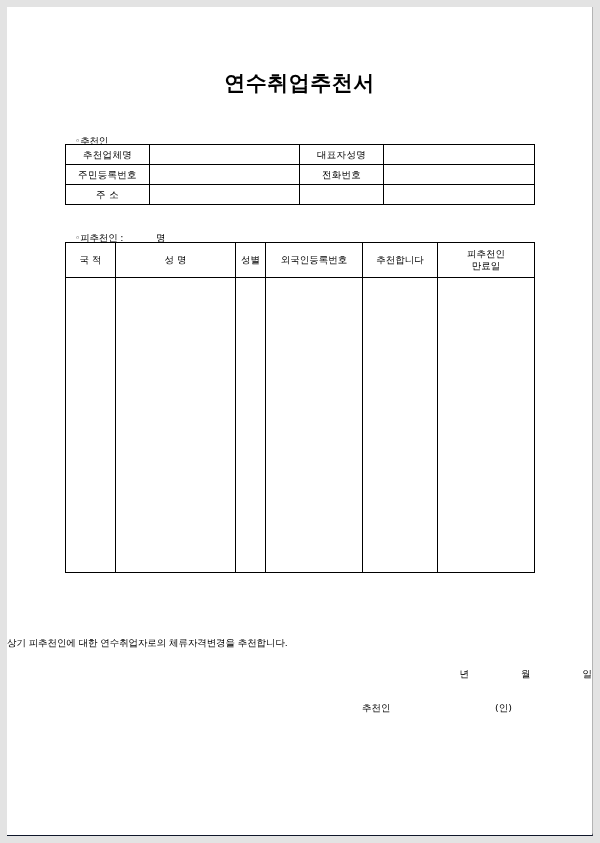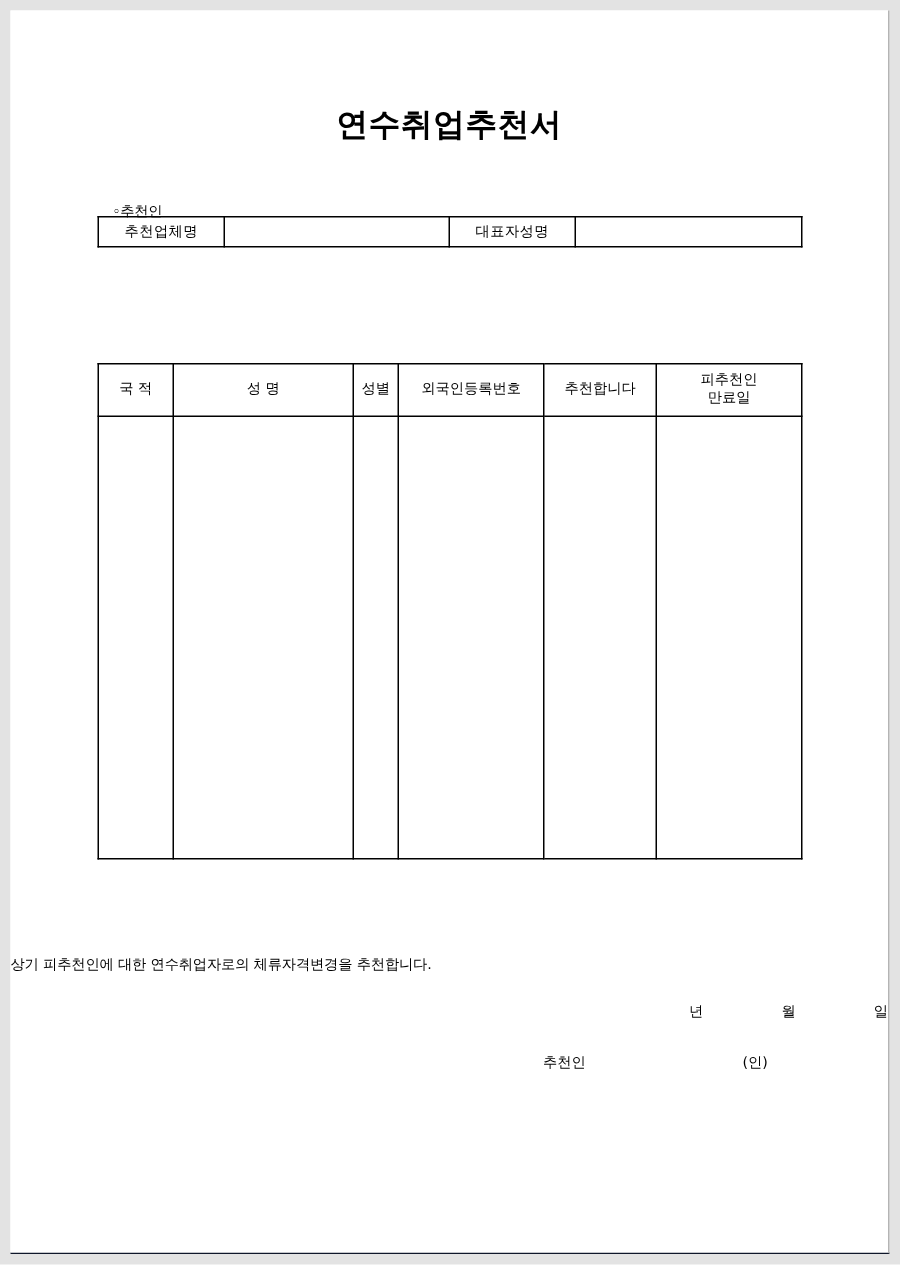--- a/index.html
+++ b/index.html
@@ -16,21 +16,21 @@
 
   
   .page-shadow {
     position: absolute;
     left: 7px;
     top: 7px;
     width: 586px;
     height: 829px;
     background: #ffffff;
     border-right: 1px solid #b4b4b4;
-    border-bottom: 1px solid #0f172a;
+    border-bottom: 3px solid #0f172a;
     box-sizing: border-box;
   }
   .page {
     position: absolute;
     left: 0;
     top: 0;
     width: 585px;
     height: 828px;
     background: #ffffff;
   }
@@ -168,23 +168,38 @@
         <col style="width:84px">
         <col style="width:151px">
       </colgroup>
       <tbody>
         <tr>
           <td class="lbl">추천업체명</td>
           <td class="val"></td>
           <td class="lbl">대표자성명</td>
           <td class="val"></td>
         </tr>
+        <tr>
+          <td class="lbl">주민등록번호</td>
+          <td class="val"></td>
+          <td class="lbl">전화번호</td>
+          <td class="val"></td>
+        </tr>
+        <tr>
+          <td class="lbl">주    소</td>
+          <td class="val"></td>
+          <td class="val"></td>
+          <td class="val"></td>
+        </tr>
       </tbody>
     </table>
 
+    <div class="section-label" id="sec-recommendee">
+      <span class="marker">◦</span><span>피추천인 : </span><span class="count-val"></span><span>명</span>
+    </div>
 
     <table class="form-table" id="recommendee-table">
       <colgroup>
         <col style="width:50px">
         <col style="width:120px">
         <col style="width:30px">
         <col style="width:97px">
         <col style="width:75px">
         <col style="width:97px">
       </colgroup>

